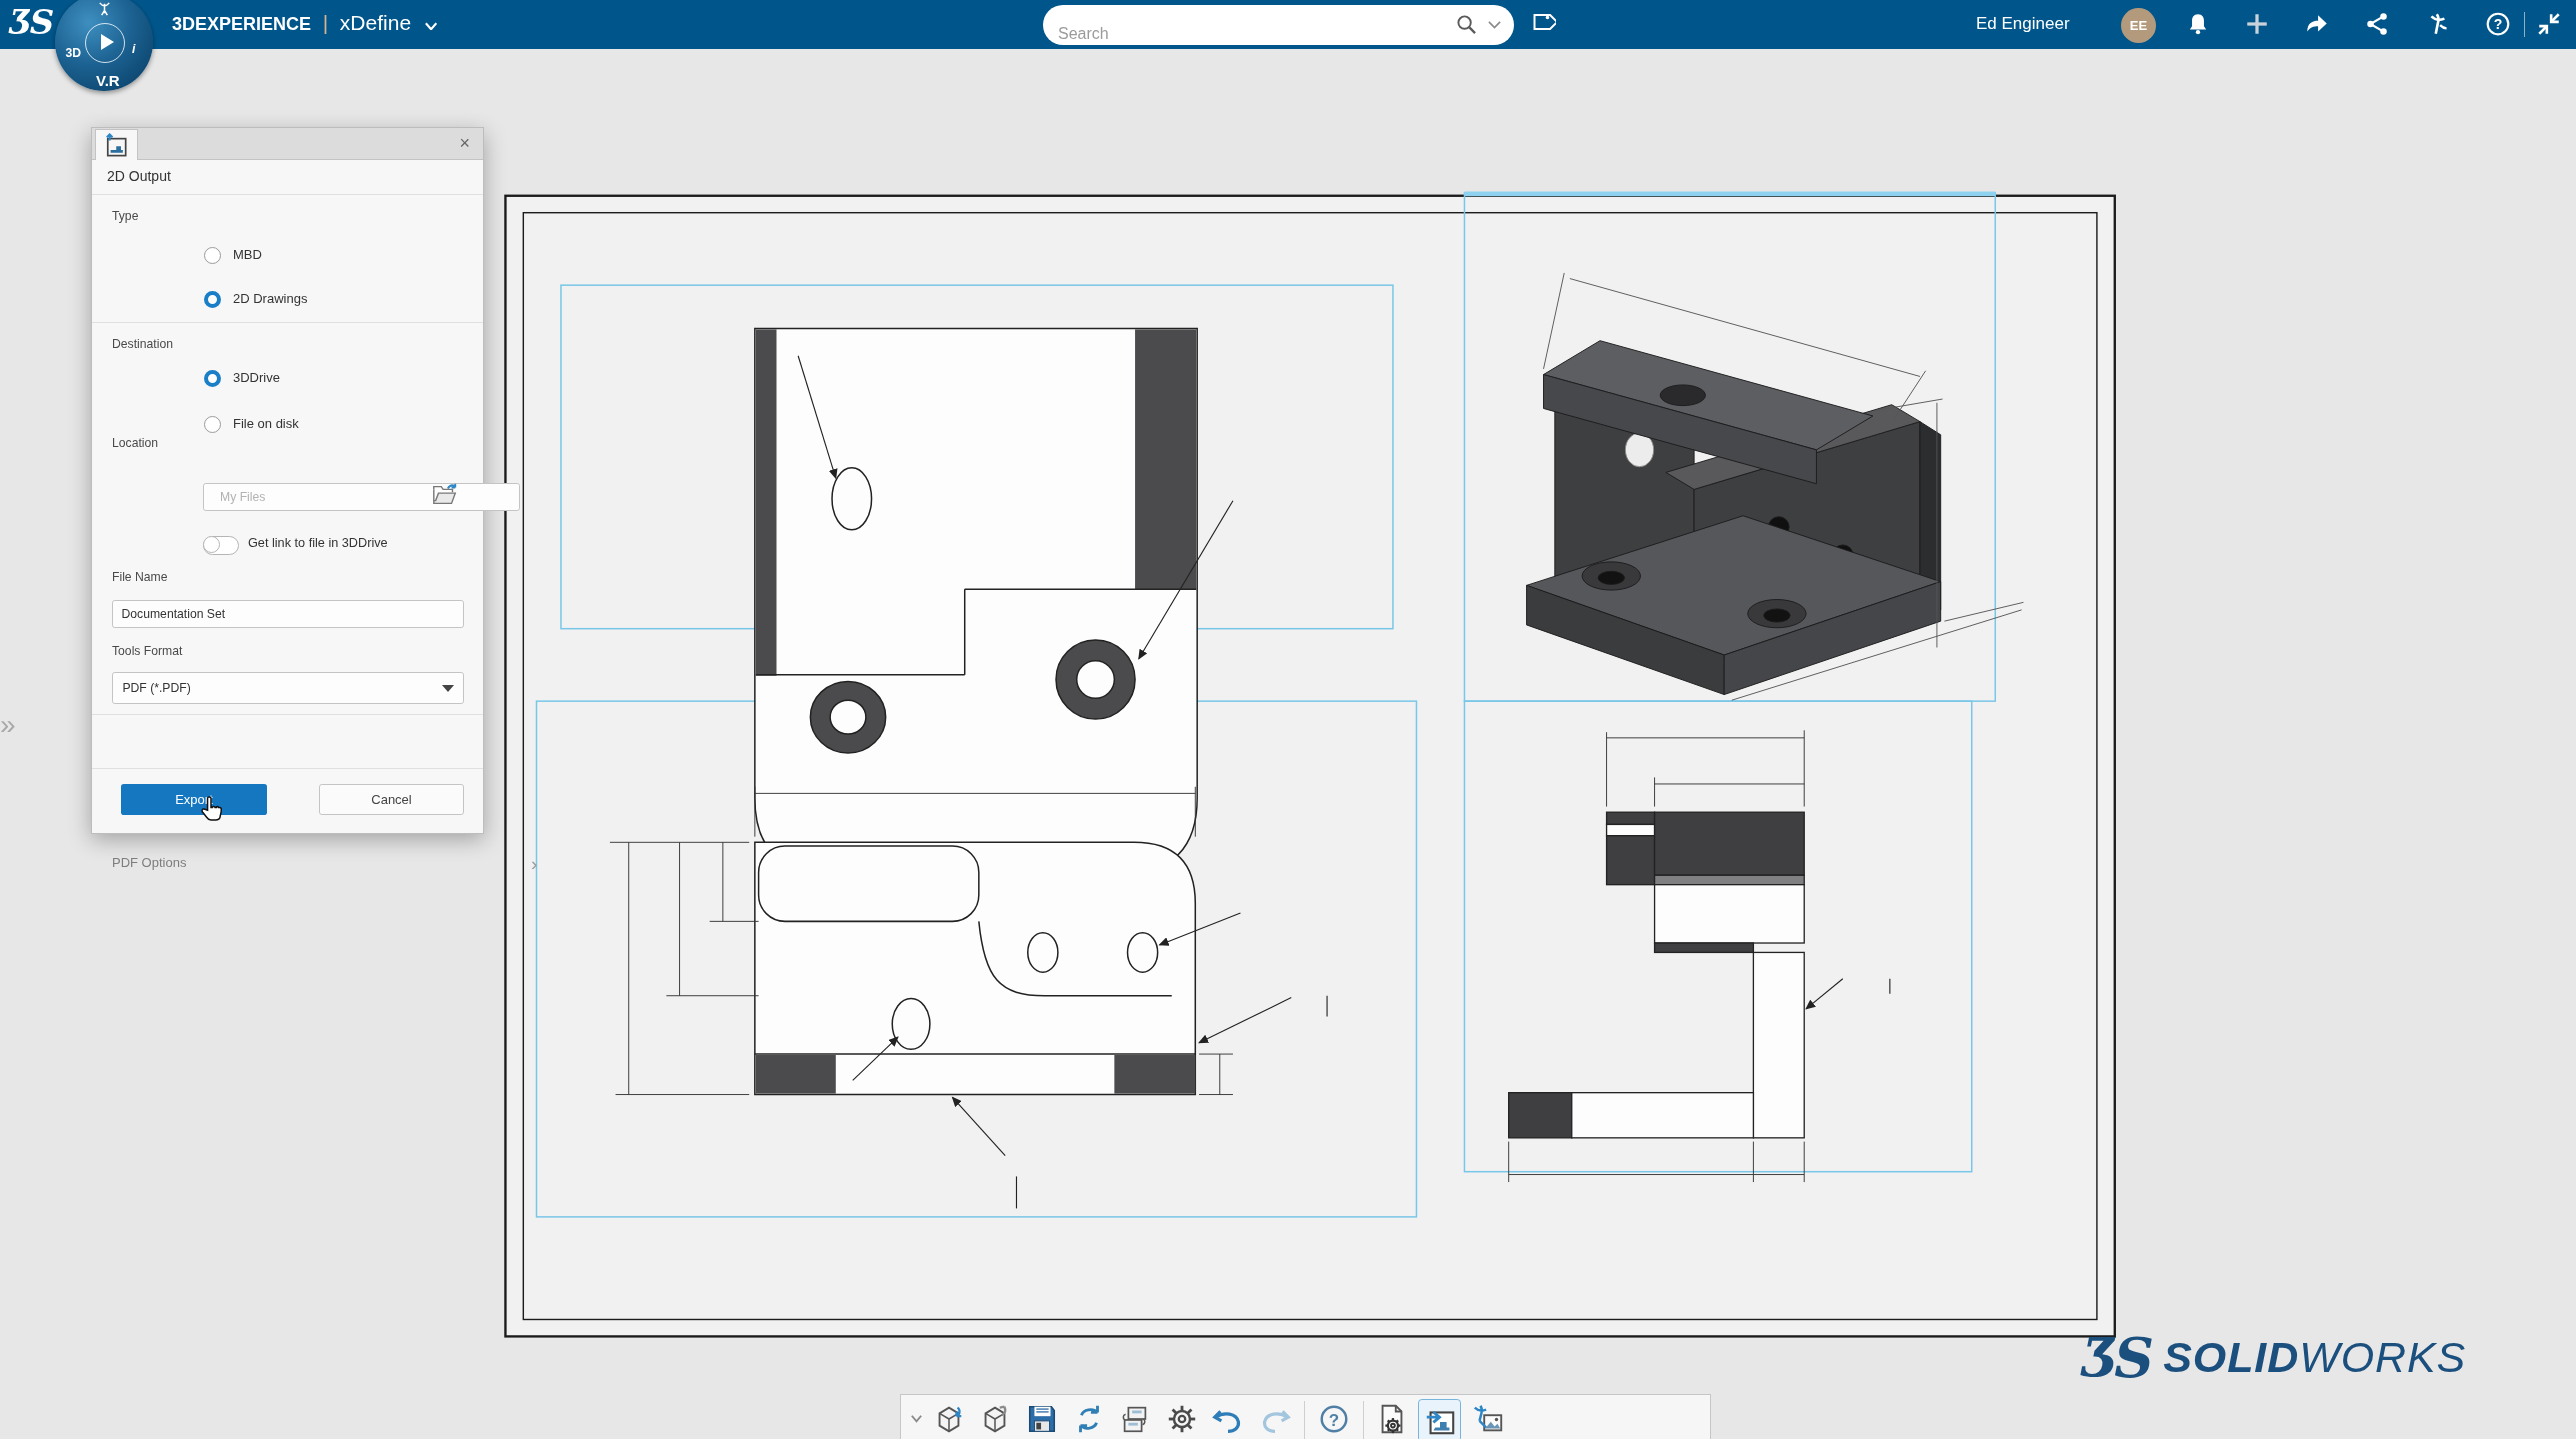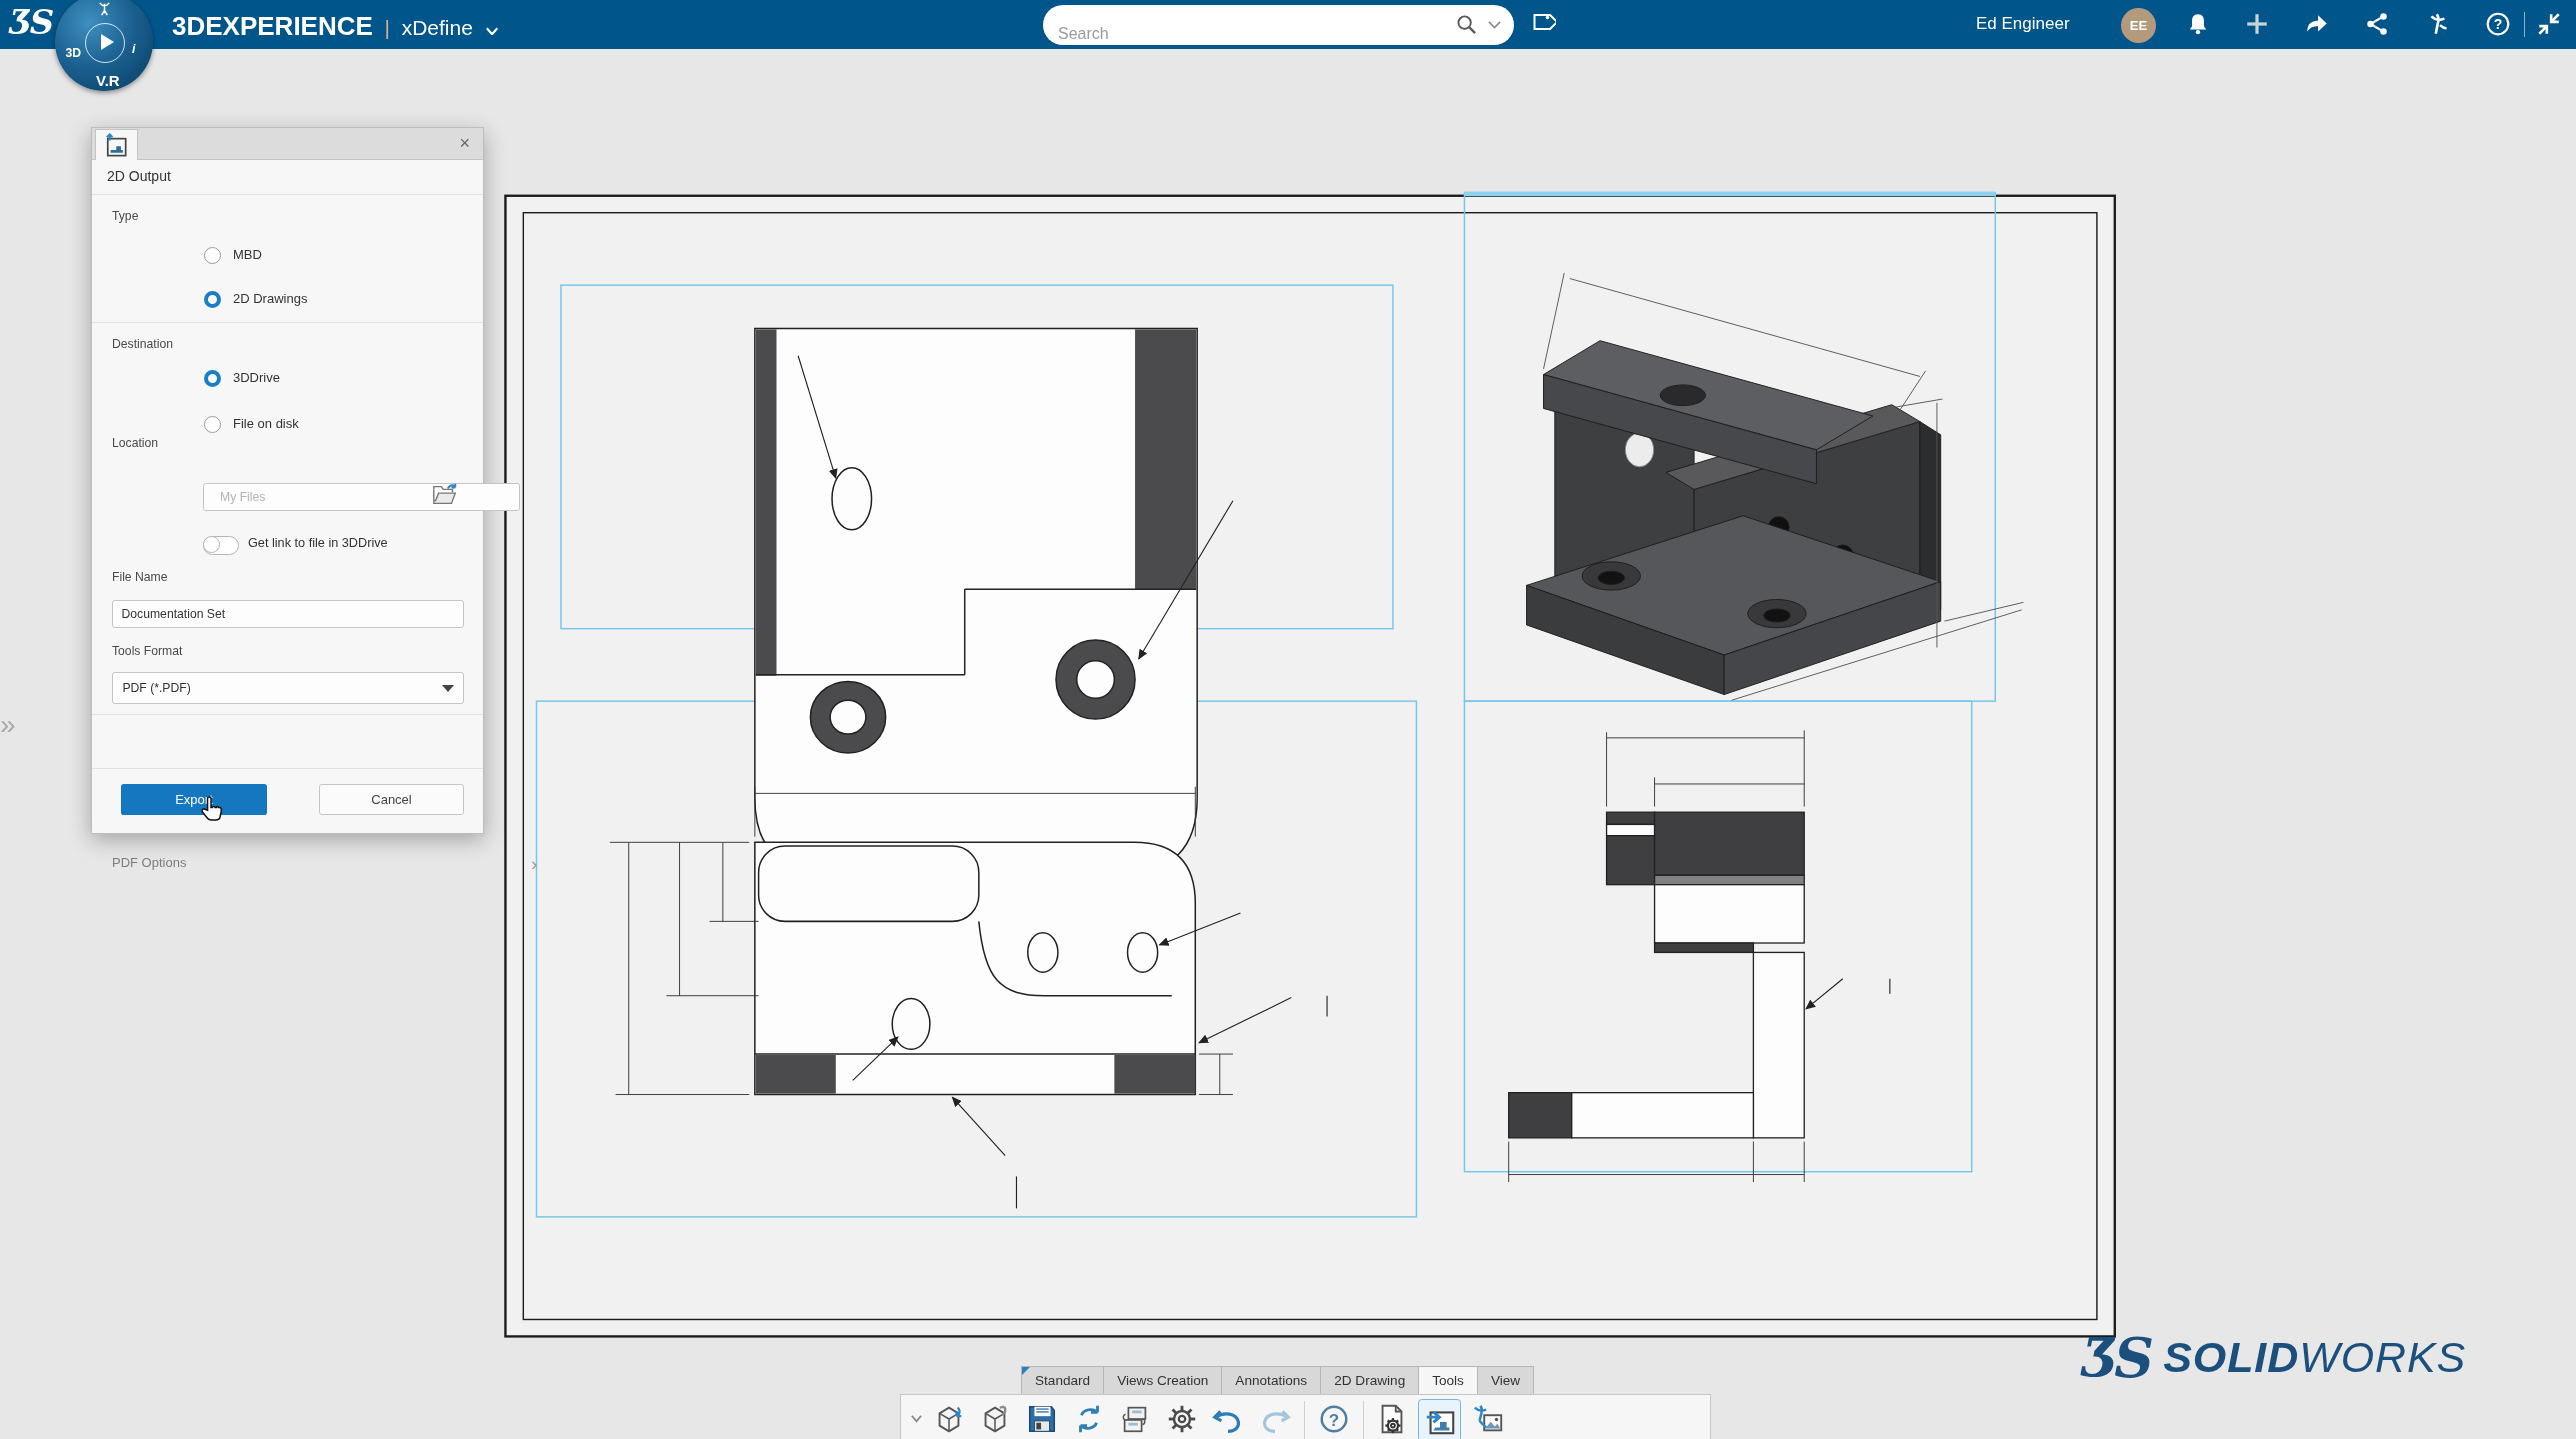--- a/index.html
+++ b/index.html
@@ -11,21 +11,21 @@
   .brand3ds{position:absolute;left:9.4px;top:1.9px;color:#fff;font:italic bold 34px "DejaVu Serif",serif;letter-spacing:-1.9px;}
   .compass{position:absolute;left:55px;top:-7.5px;width:98px;height:98px;border-radius:50%;
            background:radial-gradient(circle at 35% 30%, #3e8fc0 0%, #1c6292 45%, #063a60 100%);
            box-shadow:0 1.9px 5.6px rgba(0,0,0,.4);z-index:41;}
   .compass .play{position:absolute;left:30px;top:30px;width:38px;height:38px;border-radius:50%;
                  border:1.9px solid rgba(255,255,255,.8);}
   .compass .tri{position:absolute;left:15px;top:10.4px;width:0;height:0;border-left:13px solid #fff;
                 border-top:8.5px solid transparent;border-bottom:8.5px solid transparent;}
   .compass .q{position:absolute;color:#fff;font-weight:bold;}
   .apptitle{position:absolute;left:172px;top:11.3px;color:#fff;white-space:nowrap;}
-  .apptitle .b{font-weight:bold;font-size:26px;text-align:center;}
+  .apptitle .b{font-weight:bold;font-size:18px;text-align:center;}
   .apptitle .d{font-weight:300;font-size:21px;color:#d7b38c;padding:0 7.5px;}
   .apptitle .a{font-size:21px;font-weight:400;}
   .chev{display:inline-block;width:12.2px;height:8.5px;margin-left:9.4px;}
   .searchbox{position:absolute;left:1043px;top:4.7px;width:471px;height:40px;background:#fff;border-radius:20px;
              display:flex;align-items:center;padding:0 13px;box-sizing:border-box;}
   .searchbox input{flex:1;border:none;outline:none;font-size:16px;color:#333;background:transparent;
                    font-family:"Liberation Sans",sans-serif;margin-top:18px;}
   .searchbox input::placeholder{color:#9b9b9b;}
   .tb-user{position:absolute;top:14px;color:#fff;font-size:17px;}
   .avatar{position:absolute;left:2121px;top:7.5px;width:35px;height:35px;border-radius:50%;background:#b49a7c;
@@ -507,41 +507,20 @@
       </div>
       <div class="tb-cell tb-lab" style="left:196px;top:109px;width:75px;height:39px">SCALE:</div>
       <div class="tb-cell tb-lab" style="left:271px;top:109px;width:43px;height:39px">WEIGHT:</div>
       <div class="tb-cell" style="left:314px;top:109px;width:42px;height:39px">
         <div class="tb-lab">SHEET</div>
         <div class="tb-val" style="font-size:8.5px;text-align:right;padding-top:7.5px">1 of 2</div>
       </div>
     </div>
   </div>
 
-  <div class="tabsbar">
-    <div class="tab">
-        <span class="flag"></span>
-        <span>Standard</span>
-      </div>
-    <div class="tab">
-        <span>Views Creation</span>
-      </div>
-    <div class="tab">
-        <span>Annotations</span>
-      </div>
-    <div class="tab">
-        <span>2D Drawing</span>
-      </div>
-    <div class="tab active">
-        <span>Tools</span>
-      </div>
-    <div class="tab">
-        <span>View</span>
-      </div>
-  </div>
 
   <div class="iconbar">
     <svg width="19" height="41" viewBox="0 0 20 44">
       <polyline points="5,18 10,24 15,18" fill="none" stroke="#888" stroke-width="2"></polyline>
     </svg>
     <div class="ic">
       <svg width="34" height="34" viewBox="0 0 36 36">
         <path d="M8 12 L18 6 L28 12 L28 25 L18 31 L8 25 Z" fill="#f4f4f4" stroke="#555" stroke-width="2"></path>
         <path d="M8 12 L18 18 L28 12 M18 18 L18 31" fill="none" stroke="#555" stroke-width="1.6"></path>
         <path d="M27 6 C30 8 30 13 26 15 M26 15 L31 15 M26 15 L26 10" fill="none" stroke="#2d86c6" stroke-width="2.4"></path>

